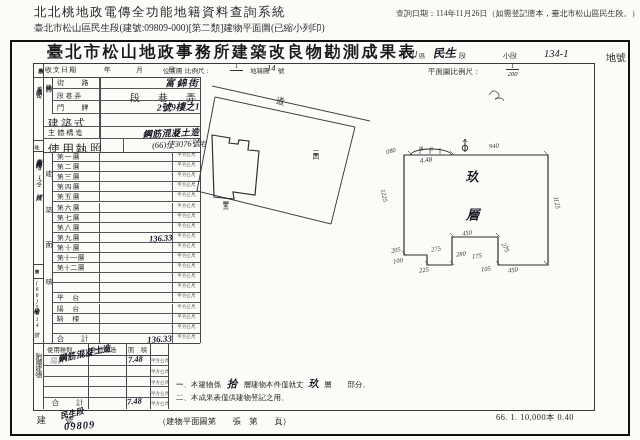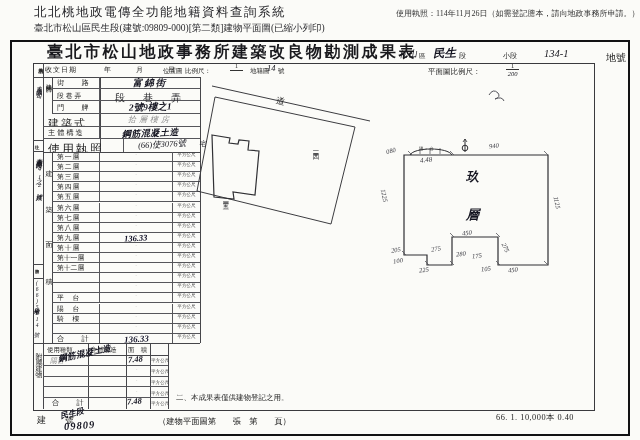--- a/index.html
+++ b/index.html
@@ -8,34 +8,34 @@
   .p{position:absolute;white-space:nowrap;line-height:1.15}
   .hw{font-style:italic;color:#17171f}
   .hwb{font-style:italic;font-weight:bold;color:#141420}
   .faint{color:#8d8d8d}
   .dim{position:absolute;white-space:nowrap;font-style:italic;font-size:6.5px;color:#33333b}
   .vt{position:absolute;writing-mode:vertical-rl;text-orientation:upright;white-space:nowrap}
   .vl,.hl{position:absolute;background:#46464a}
   .box{position:absolute;border:1px solid #3a3a3e}
   .fr{position:absolute;left:52px;width:148px;display:flex;border-bottom:1px solid #55555a;box-sizing:border-box}
   .fl{width:48px;border-right:1px solid #55555a;font-size:6.8px;letter-spacing:1px;padding-left:5px;box-sizing:border-box;overflow:hidden}
-  .fv{flex:1;border-right:1px solid #55555a;text-align:center;font-size:5px;color:#9a9a9a;overflow:visible}
+  .fv{flex:1;border-right:1px solid #55555a;text-align:right;font-size:5px;color:#9a9a9a;overflow:visible}
   .fu{width:27px;text-align:center;font-size:4.6px;color:#444;letter-spacing:0;overflow:hidden}
   .big{font-style:italic;font-weight:bold;font-size:8.5px;color:#14142a;display:inline-block;transform:rotate(-3deg)}
   .ar{position:absolute;left:43px;width:125px;border-bottom:1px solid #55555a;box-sizing:border-box}
   .frac{display:inline-flex;flex-direction:column;align-items:center;font-size:6.5px;line-height:7px}
   .frac .num{border-bottom:1px solid #333;padding:0 5px}
   svg{position:absolute;overflow:visible}
 </style>
 </head>
 <body>
 <div id="page">
 
 <div class="p" style="left:34px;top:5px;font-size:12.5px;letter-spacing:1.5px;color:#26262a">北北桃地政電傳全功能地籍資料查詢系統</div>
-<div class="p" style="left:396px;top:9px;font-size:8px;color:#333">使用執照：114年11月26日（如需登記謄本，請向地政事務所申請。）</div>
+<div class="p" style="left:396px;top:9px;font-size:8px;color:#333">查詢日期：114年11月26日（如需登記謄本，臺北市松山區民生段。）</div>
 <div class="p" style="left:34px;top:23px;font-size:9.5px;color:#2a2a2e">臺北市松山區民生段(建號:09809-000)[第二類]建物平面圖(已縮小列印)</div>
 
 <div class="box" style="left:10px;top:40px;width:616px;height:392px;border-width:2px;border-color:#121214"></div>
 
 <div class="p" style="left:47px;top:43px;font-size:16px;font-weight:bold;letter-spacing:2.5px;color:#1a1a1e">臺北市松山地政事務所建築改良物勘測成果表</div>
 <div class="p hw" style="left:399px;top:49px;font-size:9px;transform:rotate(-4deg)">松山</div>
 <div class="p" style="left:419px;top:52px;font-size:6.5px">區</div>
 <div class="p hwb" style="left:433px;top:47px;font-size:11.5px;transform:rotate(-3deg)">民生</div>
 <div class="p" style="left:459px;top:52px;font-size:7px">段</div>
 <div class="p" style="left:503px;top:52px;font-size:7px">小段</div>
@@ -92,21 +92,20 @@
 <div class="fr" style="top:89px;height:12px">
   <span class="fl" style="font-size:6.8px;letter-spacing:2px;padding-top:2px">段巷弄</span>
   <span class="fv" style="border-right:none;font-size:10px;color:#2a2a2e;letter-spacing:4px;padding-top:2px">段　巷　弄</span>
 </div>
 <div class="fr" style="top:101px;height:13px">
   <span class="fl" style="font-size:7.2px;letter-spacing:5px;padding-top:2px">門　牌</span>
   <span class="fv" style="border-right:none"><span class="hwb" style="font-size:9.5px;transform:rotate(-2deg);display:inline-block">2號9樓之1</span></span>
 </div>
 <div class="fr" style="top:114px;height:13px;left:43px;width:157px">
   <span class="fl" style="width:57px;font-size:11px;letter-spacing:2px;padding-top:2px">建築式樣</span>
-  <span class="fv" style="border-right:none"><span class="hw faint" style="font-size:8px;letter-spacing:3px">拾層樓房</span></span>
 </div>
 <div class="fr" style="top:127px;height:12px;left:43px;width:157px">
   <span class="fl" style="width:57px;font-size:7.2px;letter-spacing:2px;padding-top:1px">主體構造</span>
   <span class="fv" style="border-right:none"><span class="hwb" style="font-size:9px;letter-spacing:.5px;transform:rotate(-2deg);display:inline-block">鋼筋混凝土造</span></span>
 </div>
 <div class="fr" style="top:139px;height:13px;left:43px;width:157px;border-bottom:none">
   <span class="fl" style="width:81px;font-size:12px;letter-spacing:2px;padding-top:2px">使用執照</span>
   <span class="fv" style="border-right:none"><span class="hw" style="font-size:8.5px;transform:rotate(-3deg);display:inline-block">(66)使3076號</span></span>
 </div>
 <div class="hl" style="left:43px;top:152px;width:157px;height:1px"></div>
@@ -223,20 +222,23 @@
 <div class="p" style="left:136px;top:367px;font-size:5px;color:#9a9a9a">·</div>
 <div class="p" style="left:151px;top:369px;font-size:4.6px;color:#444">平方公尺</div>
 <div class="p" style="left:136px;top:378px;font-size:5px;color:#9a9a9a">·</div>
 <div class="p" style="left:151px;top:380px;font-size:4.6px;color:#444">平方公尺</div>
 <div class="p" style="left:136px;top:389px;font-size:5px;color:#9a9a9a">·</div>
 <div class="p" style="left:151px;top:391px;font-size:4.6px;color:#444">平方公尺</div>
 <div class="p" style="left:52px;top:399px;font-size:7.2px;letter-spacing:5px">合　計</div>
 <div class="p hwb" style="left:127px;top:397px;font-size:8.5px;transform:rotate(-4deg)">7.48</div>
 <div class="p" style="left:151px;top:401px;font-size:4.6px;color:#444">平方公尺</div>
 
+<div class="p" style="left:176px;top:378px;font-size:7.5px">
+  <span>一、本建物係</span><span class="hwb" style="font-size:10.5px;margin:0 6px">拾</span><span>層建物本件僅就丈</span><span class="hwb" style="font-size:10.5px;margin:0 5px">玖</span><span>層</span><span style="margin-left:16px">部分。</span>
+</div>
 <div class="p" style="left:176px;top:394px;font-size:7.5px">二、本成果表僅供建物登記之用。</div>
 
 <div class="p" style="left:37px;top:415px;font-size:9px;letter-spacing:5px">建　號</div>
 <div class="p hwb" style="left:60px;top:409px;font-size:8px;transform:rotate(-14deg)">民生段</div>
 <div class="p hwb" style="left:64px;top:420px;font-size:10.5px;transform:rotate(-4deg);letter-spacing:1px">09809</div>
 <div class="p" style="left:158px;top:417px;font-size:8.3px">（建物平面圖第　　張　第　　頁）</div>
 <div class="p" style="left:496px;top:413px;font-size:8.3px;letter-spacing:.5px">66. 1. 10,000本 0.40</div>
 
 <svg style="left:180px;top:80px" width="420" height="210" viewBox="180 80 420 210">
   <g fill="none" stroke="#3c3c40" stroke-width="1">

